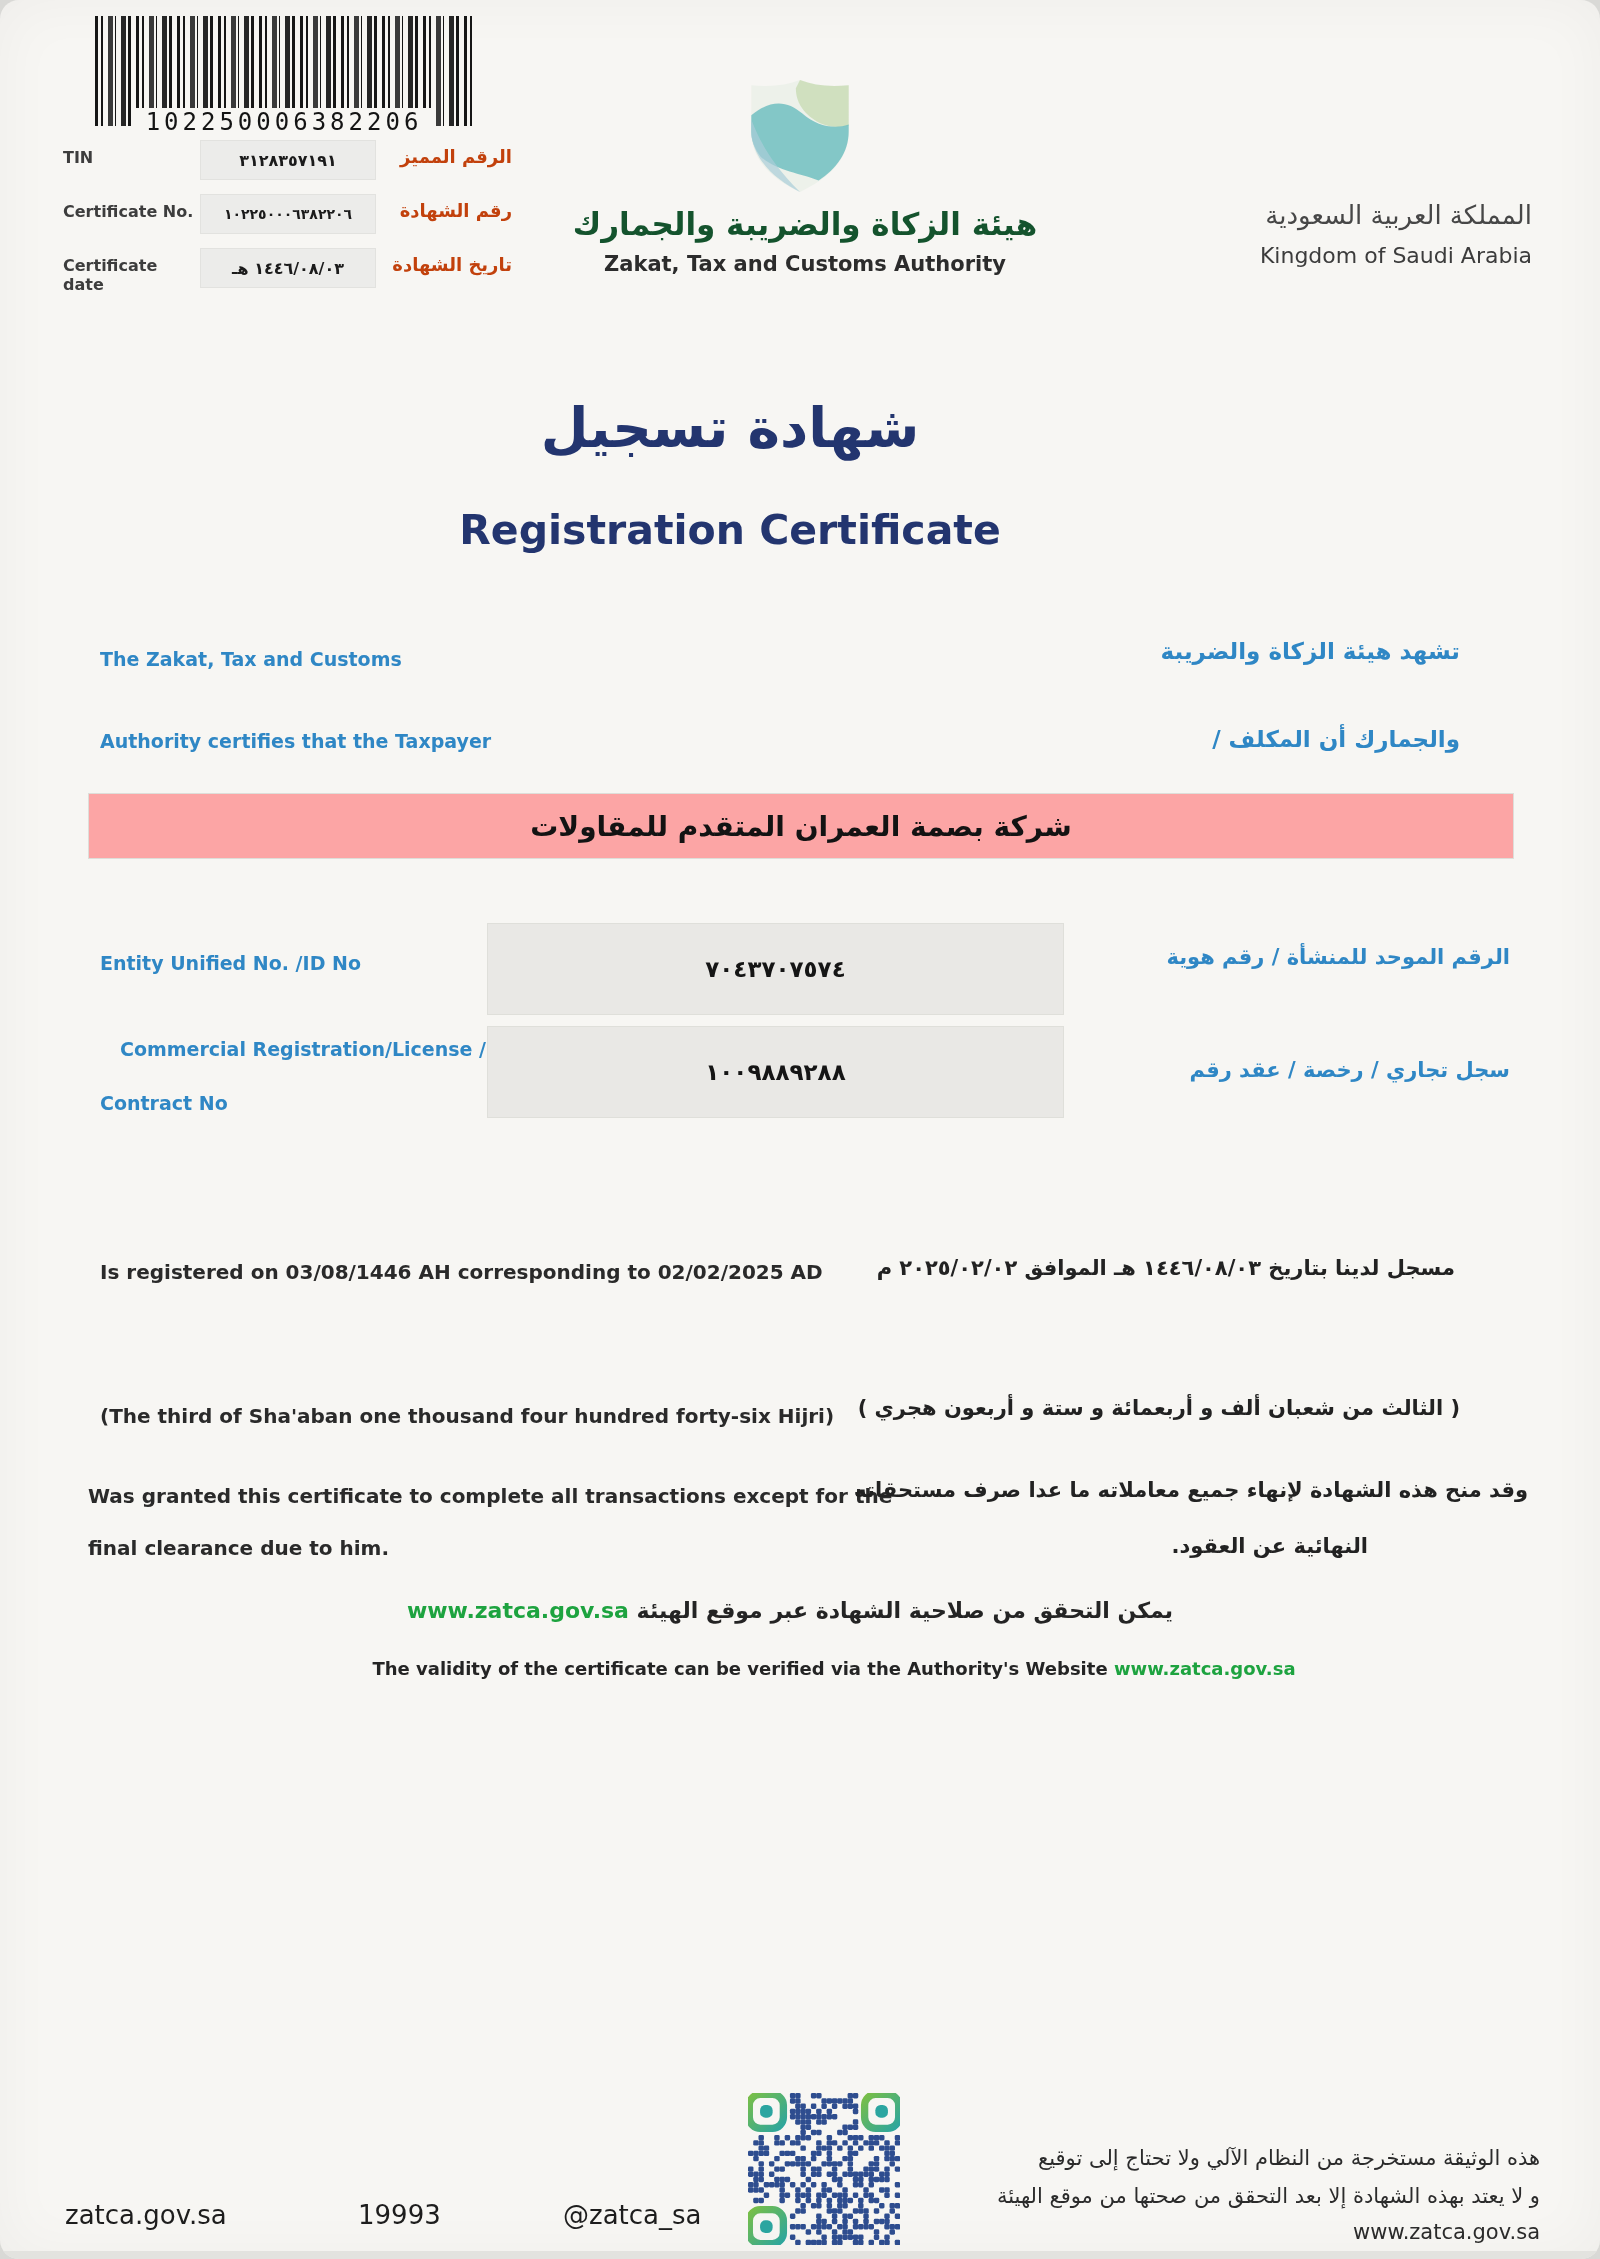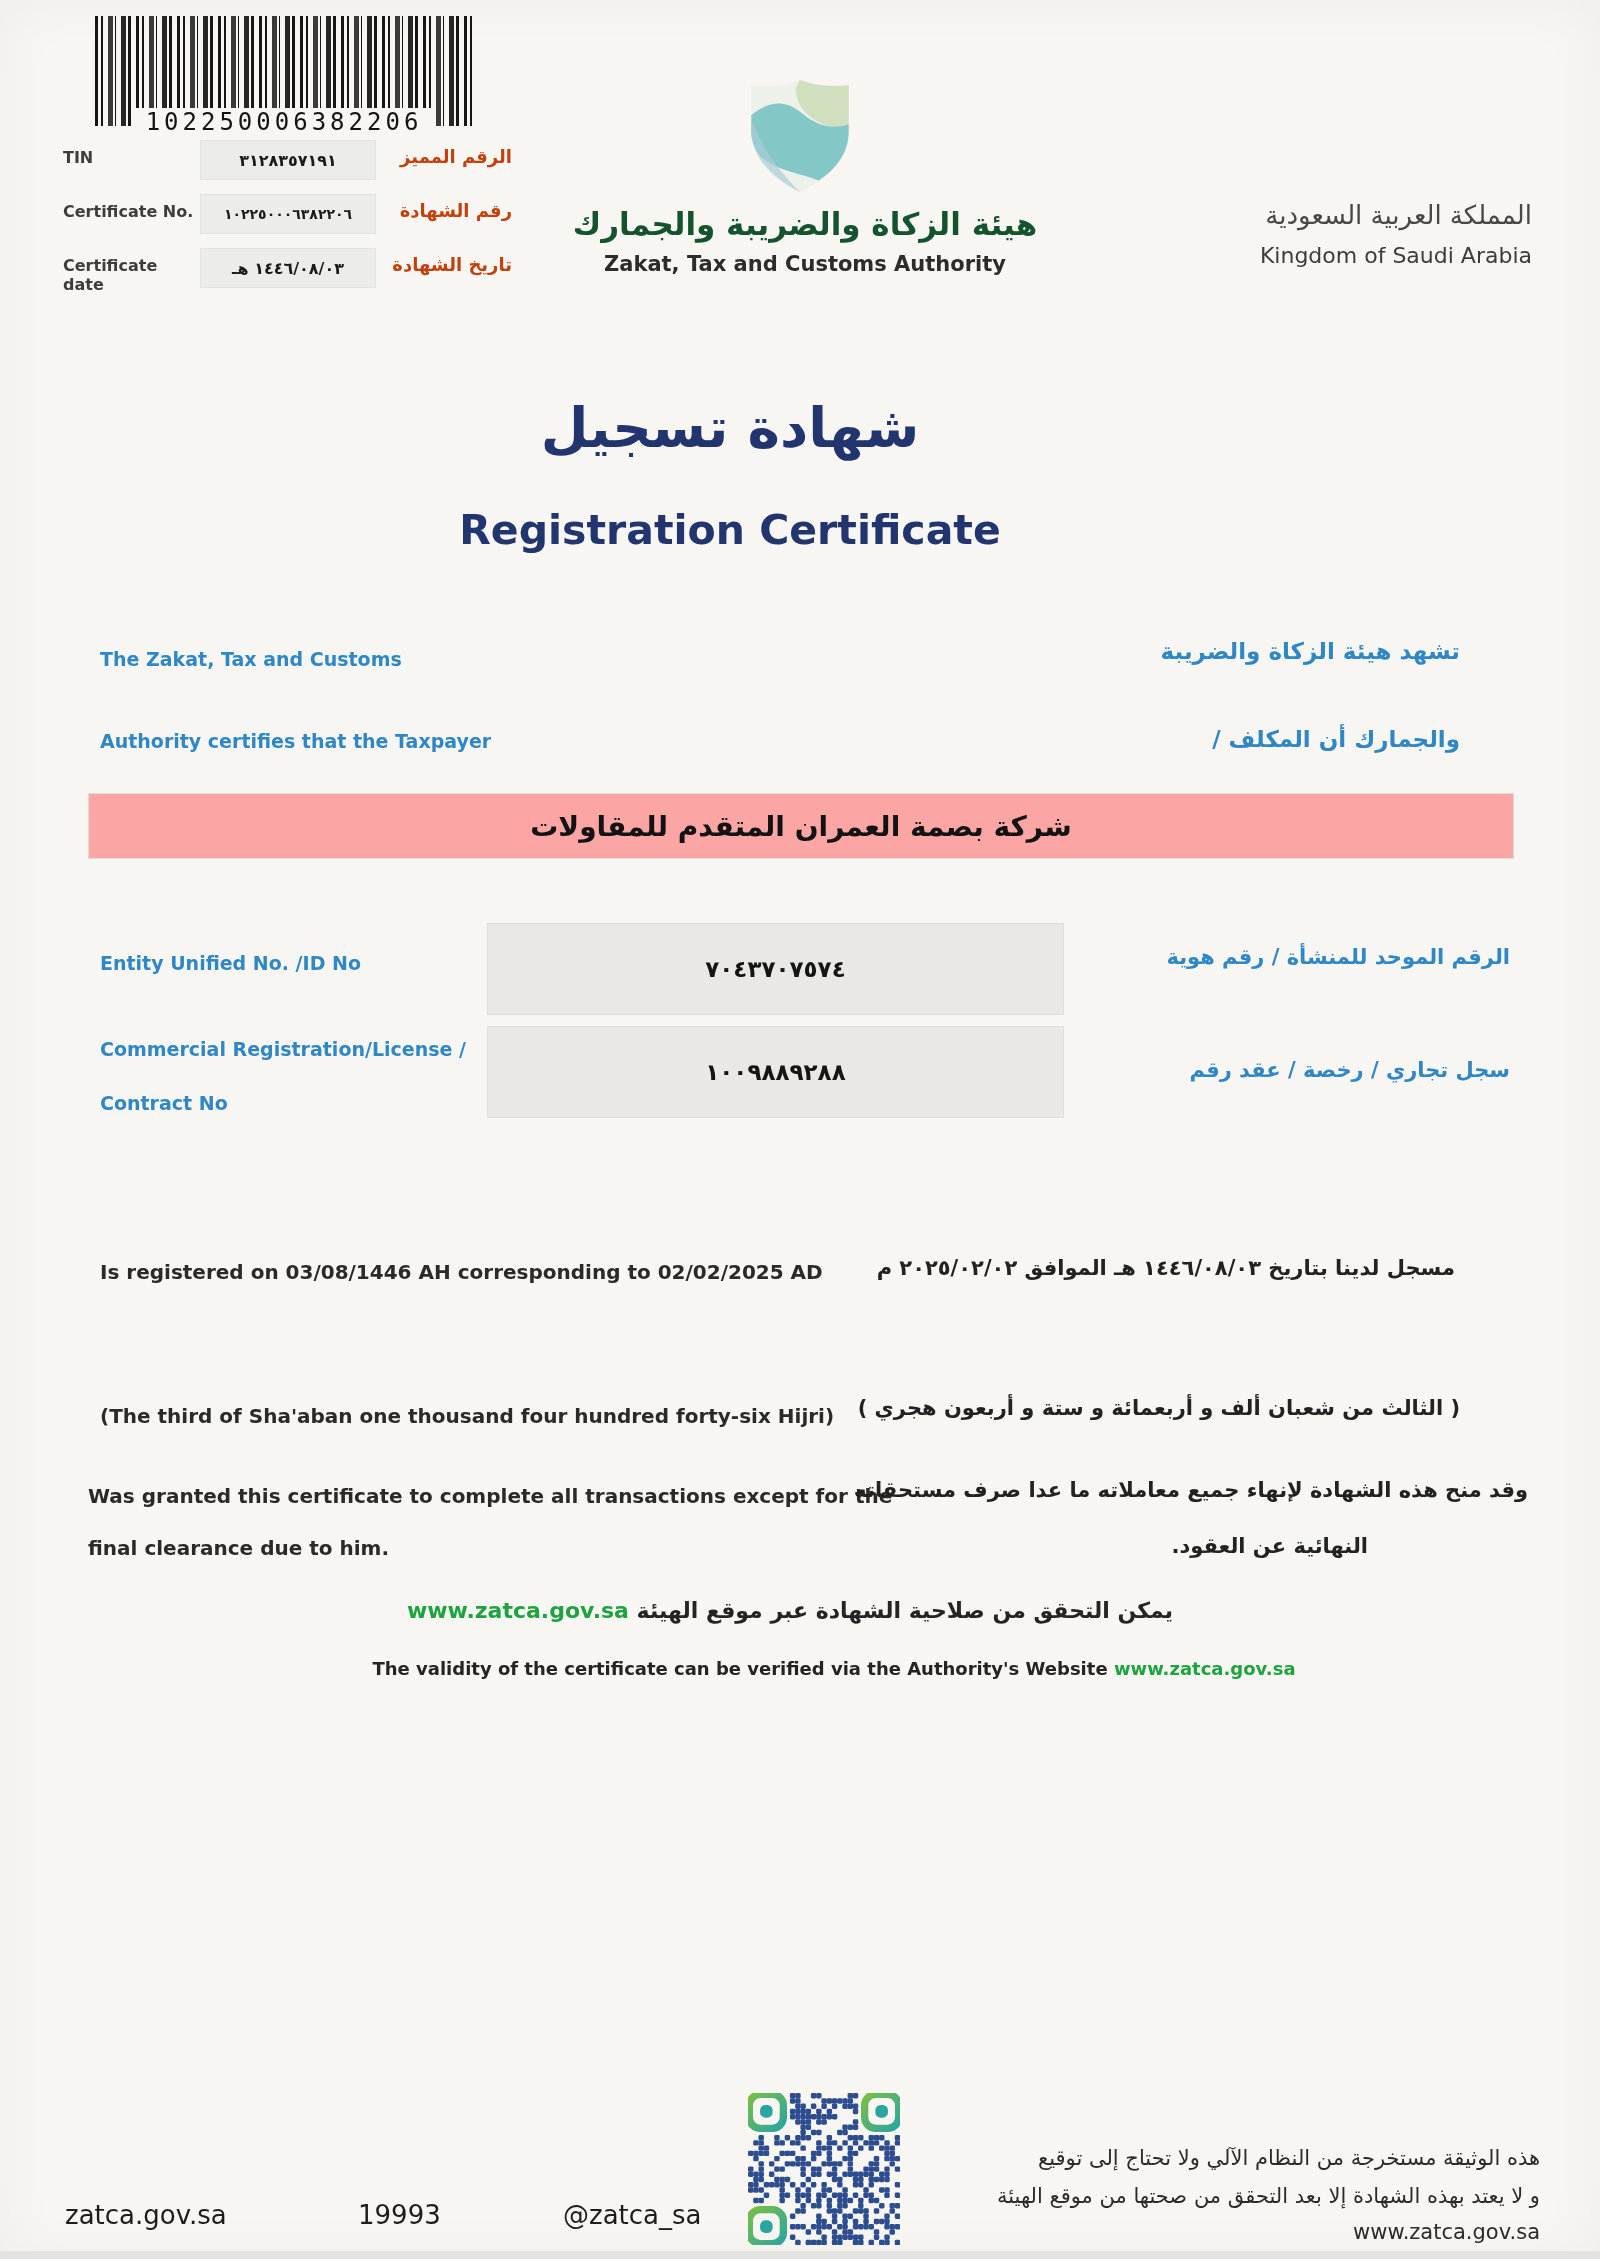--- a/index.html
+++ b/index.html
@@ -1,20 +1,21 @@
 <!DOCTYPE html>
 <html><head>
 <meta charset="utf-8">
 <style>
   html,body{margin:0;padding:0;background:#d9d9d6;}
   #page{
     position:relative;width:1600px;height:2259px;margin:0 auto;
     background:#f7f6f3;overflow:hidden;
     font-family:"DejaVu Sans",sans-serif;color:#222;
     box-shadow:inset 0 0 60px rgba(0,0,0,.04);
+    border-radius:19px;
   }
   .abs{position:absolute;}
   
   #barcode{left:95px;top:16px;width:378px;height:110px;}
   #barcode .bars{
     position:absolute;inset:0;
     background:
       repeating-linear-gradient(90deg,
         #161616 0px,#161616 3px,transparent 3px,transparent 6px,
         #161616 6px,#161616 8px,transparent 8px,transparent 13px,
@@ -127,21 +128,21 @@
   <div class="abs blue" id="certify-en-2">Authority certifies that the Taxpayer</div>
   <div class="abs blue" id="certify-ar-1">تشهد هيئة الزكاة والضريبة</div>
   <div class="abs blue" id="certify-ar-2">والجمارك أن المكلف /</div>
 
   <div class="abs" id="taxpayer-band">شركة بصمة العمران المتقدم للمقاولات</div>
 
   <div class="abs blue flabel-en" style="top:952px;">Entity Unified No. /ID No</div>
   <div class="field-box" style="top:923px;">٧٠٤٣٧٠٧٥٧٤</div>
   <div class="abs blue flabel-ar" style="top:945px;">الرقم الموحد للمنشأة / رقم هوية</div>
 
-  <div class="abs blue flabel-en" style="top:1038px;">Commercial Registration/License /</div>
+  <div class="abs blue flabel-en" style="top:1038px;margin-left:20px;">Commercial Registration/License /</div>
   <div class="abs blue flabel-en" style="top:1092px;">Contract No</div>
   <div class="field-box" style="top:1026px;">١٠٠٩٨٨٩٢٨٨</div>
   <div class="abs blue flabel-ar" style="top:1058px;">سجل تجاري / رخصة / عقد رقم</div>
 
   <div class="reg-en" style="top:1260px;">Is registered on 03/08/1446 AH corresponding to 02/02/2025 AD</div>
   <div class="reg-ar" style="top:1256px;right:145px;">مسجل لدينا بتاريخ ١٤٤٦/٠٨/٠٣ هـ الموافق ٢٠٢٥/٠٢/٠٢ م</div>
 
   <div class="reg-en" style="top:1404px;">(The third of Sha'aban one thousand four hundred forty-six Hijri)</div>
   <div class="reg-ar" style="top:1396px;right:140px;">( الثالث من شعبان ألف و أربعمائة و ستة و أربعون هجري )</div>
 

